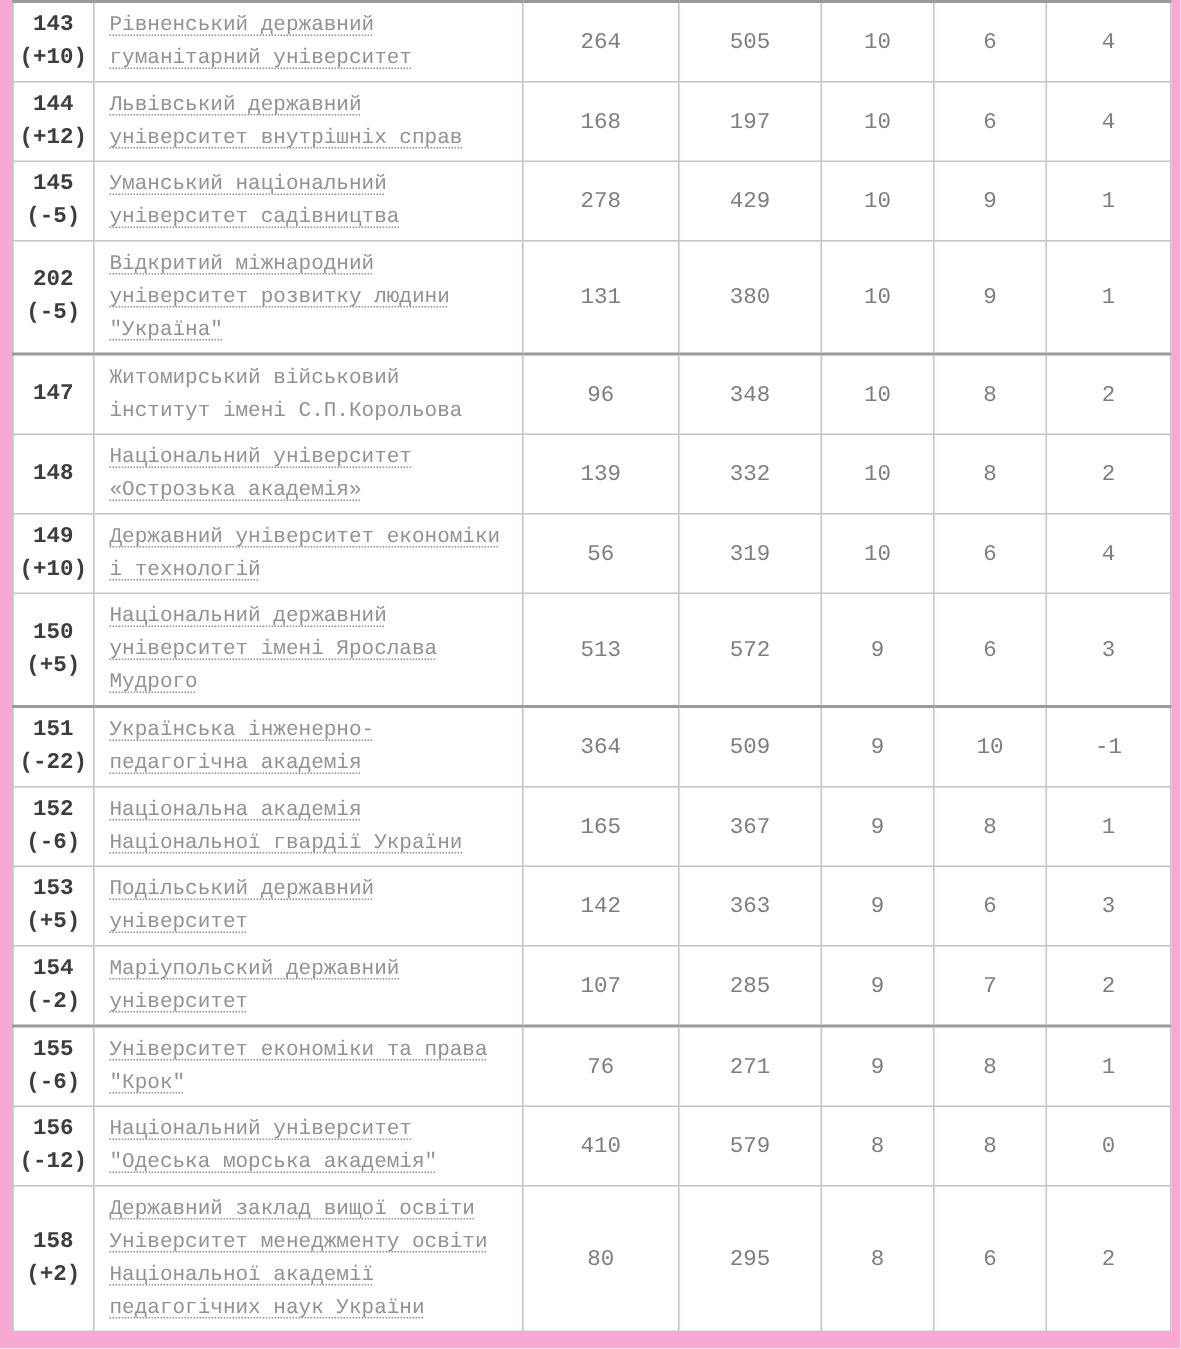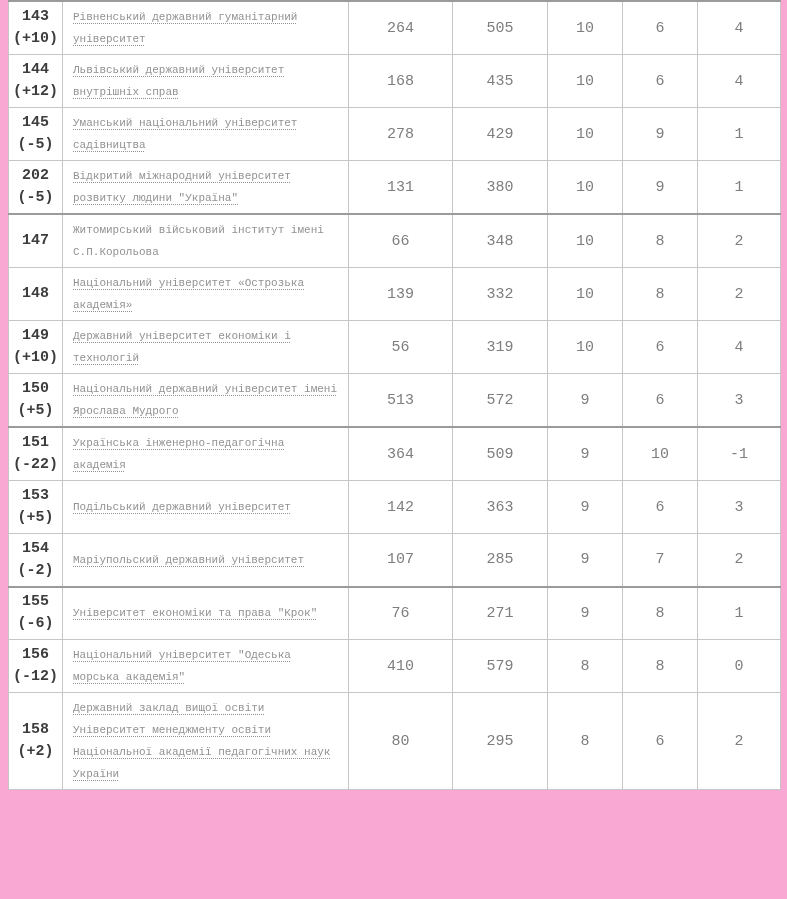--- a/index.html
+++ b/index.html
@@ -29,21 +29,21 @@
   td.rank {
     text-align: center;
     font-weight: bold;
     color: #3d3d3d;
     font-size: 15px;
     line-height: 22px;
     padding: 2px 2px;
   }
   td.name {
     padding: 4px 8px 4px 10px;
-    font-size: 11px;
+    font-size: 14px;
     line-height: 22px;
     color: #929292;
   }
   td.name a {
     color: #929292;
     text-decoration: underline;
     text-decoration-style: dotted;
     text-decoration-thickness: 1px;
     text-underline-offset: 3px;
     cursor: pointer;
@@ -82,21 +82,21 @@
           <td class="num">6</td>
           <td class="num">4</td>
         </tr>
         <tr>
           <td class="rank">
             <div>144</div>
             <div>(+12)</div>
           </td>
           <td class="name"><a>Львівський державний університет внутрішніх справ</a></td>
           <td class="num">168</td>
-          <td class="num col-sep">435</td>
+          <td class="num col-sep">197</td>
           <td class="num">10</td>
           <td class="num">6</td>
           <td class="num">4</td>
         </tr>
         <tr>
           <td class="rank">
             <div>145</div>
             <div>(-5)</div>
           </td>
           <td class="name"><a>Уманський національний університет садівництва</a></td>
@@ -116,21 +116,21 @@
           <td class="num col-sep">380</td>
           <td class="num">10</td>
           <td class="num">9</td>
           <td class="num">1</td>
         </tr>
         <tr class="group-start">
           <td class="rank">
             <div>147</div>
           </td>
           <td class="name"><span>Житомирський військовий інститут імені С.П.Корольова</span></td>
-          <td class="num">66</td>
+          <td class="num">96</td>
           <td class="num col-sep">348</td>
           <td class="num">10</td>
           <td class="num">8</td>
           <td class="num">2</td>
         </tr>
         <tr>
           <td class="rank">
             <div>148</div>
           </td>
           <td class="name"><a>Національний університет «Острозька академія»</a></td>
@@ -168,20 +168,32 @@
           <td class="rank">
             <div>151</div>
             <div>(-22)</div>
           </td>
           <td class="name"><a>Українська інженерно-педагогічна академія</a></td>
           <td class="num">364</td>
           <td class="num col-sep">509</td>
           <td class="num">9</td>
           <td class="num">10</td>
           <td class="num">-1</td>
+        </tr>
+        <tr>
+          <td class="rank">
+            <div>152</div>
+            <div>(-6)</div>
+          </td>
+          <td class="name"><a>Національна академія Національної гвардії України</a></td>
+          <td class="num">165</td>
+          <td class="num col-sep">367</td>
+          <td class="num">9</td>
+          <td class="num">8</td>
+          <td class="num">1</td>
         </tr>
         <tr>
           <td class="rank">
             <div>153</div>
             <div>(+5)</div>
           </td>
           <td class="name"><a>Подільський державний університет</a></td>
           <td class="num">142</td>
           <td class="num col-sep">363</td>
           <td class="num">9</td>

